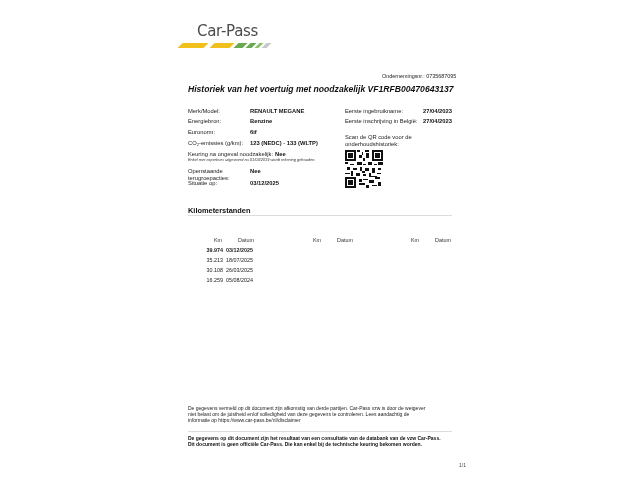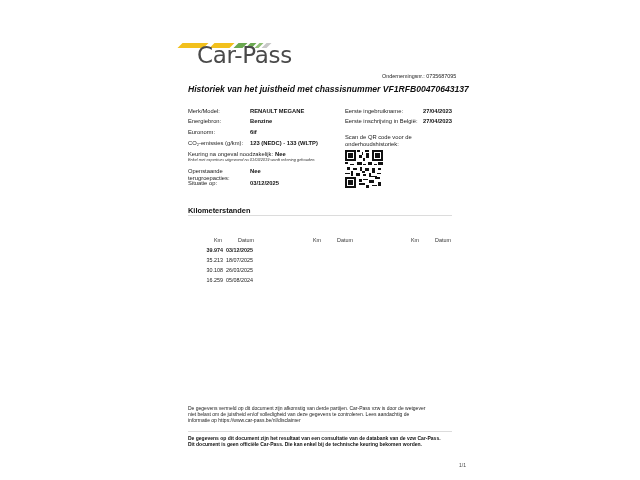--- a/index.html
+++ b/index.html
@@ -1,20 +1,20 @@
 <!DOCTYPE html>
 <html><head>
 <meta charset="utf-8">
 <style>
   html, body { margin:0; padding:0; background:#ffffff; }
   body { width:640px; height:480px; position:relative; overflow:hidden;
          font-family:"Liberation Sans", sans-serif; color:#1a1a1a; }
   .abs { position:absolute; }
-  .logo-text { left:197px; top:22px; font-size:23px; color:#4a4a4a; letter-spacing:-0.3px;
-               font-family:"DejaVu Sans", sans-serif;margin-top:20px; }
+  .logo-text { left:197px; top:22px; font-size:15px; color:#4a4a4a; letter-spacing:-0.3px;
+               font-family:"DejaVu Sans", sans-serif; }
   .stripe { position:absolute; height:5px; transform:skewX(-45deg); }
   .bold { font-weight:bold; }
   .title { left:188px; top:84px; font-size:8.6px; font-weight:bold; font-style:italic; color:#111; }
   .company { left:382px; top:73px; font-size:5.4px; color:#222; }
   .row { position:absolute; font-size:5.8px; color:#222; }
   .val { position:absolute; font-size:5.8px; font-weight:bold; color:#111; }
   .note { left:188px; top:157px; font-size:3.9px; font-style:italic; color:#333; }
   .hr { position:absolute; height:1px; background:#dcdcdc; }
   .section { left:188px; top:206px; font-size:7.4px; font-weight:bold; color:#111; }
   .colhead { position:absolute; font-size:5.4px; color:#333; }
@@ -32,21 +32,21 @@
   <div class="stripe" style="left:12px;top:23px;width:26px;background:#f2c01c;"></div>
   <div class="stripe" style="left:44px;top:23px;width:20px;background:#f2c01c;"></div>
   <div class="stripe" style="left:68px;top:23px;width:9px;background:#6aa84f;"></div>
   <div class="stripe" style="left:80px;top:23px;width:6px;background:#6aa84f;"></div>
   <div class="stripe" style="left:89px;top:23px;width:4px;background:#8fbf73;"></div>
   <div class="stripe" style="left:96px;top:23px;width:5px;background:#c8c8c8;"></div>
 </div>
 <div class="abs logo-text">Car-Pass</div>
 
 <div class="abs company">Ondernemingsnr.: 0735687095</div>
-<div class="abs title">Historiek van het juistheid met chassisnummer VF1RFB00470643137</div>
+<div class="abs title">Historiek van het voertuig met noodzakelijk VF1RFB00470643137</div>
 
 <div class="row" style="left:188px;top:108px;">Merk/Model:</div>
 <div class="val" style="left:250px;top:108px;">RENAULT MEGANE</div>
 
 <div class="row" style="left:188px;top:118px;">Energiebron:</div>
 <div class="val" style="left:250px;top:118px;">Benzine</div>
 
 <div class="row" style="left:188px;top:129px;">Euronorm:</div>
 <div class="val" style="left:250px;top:129px;">6if</div>
 

